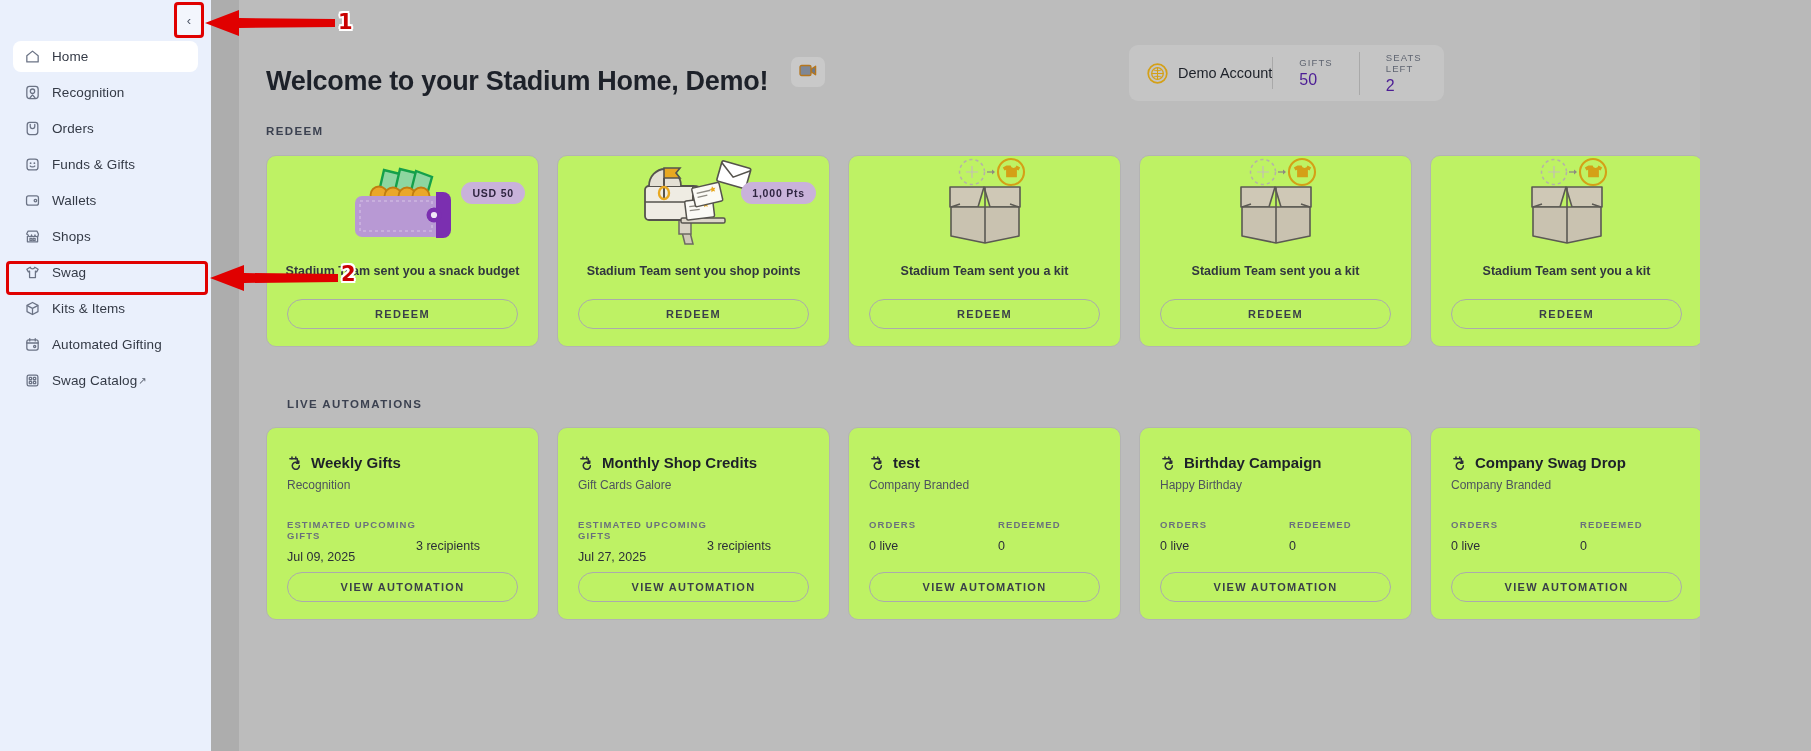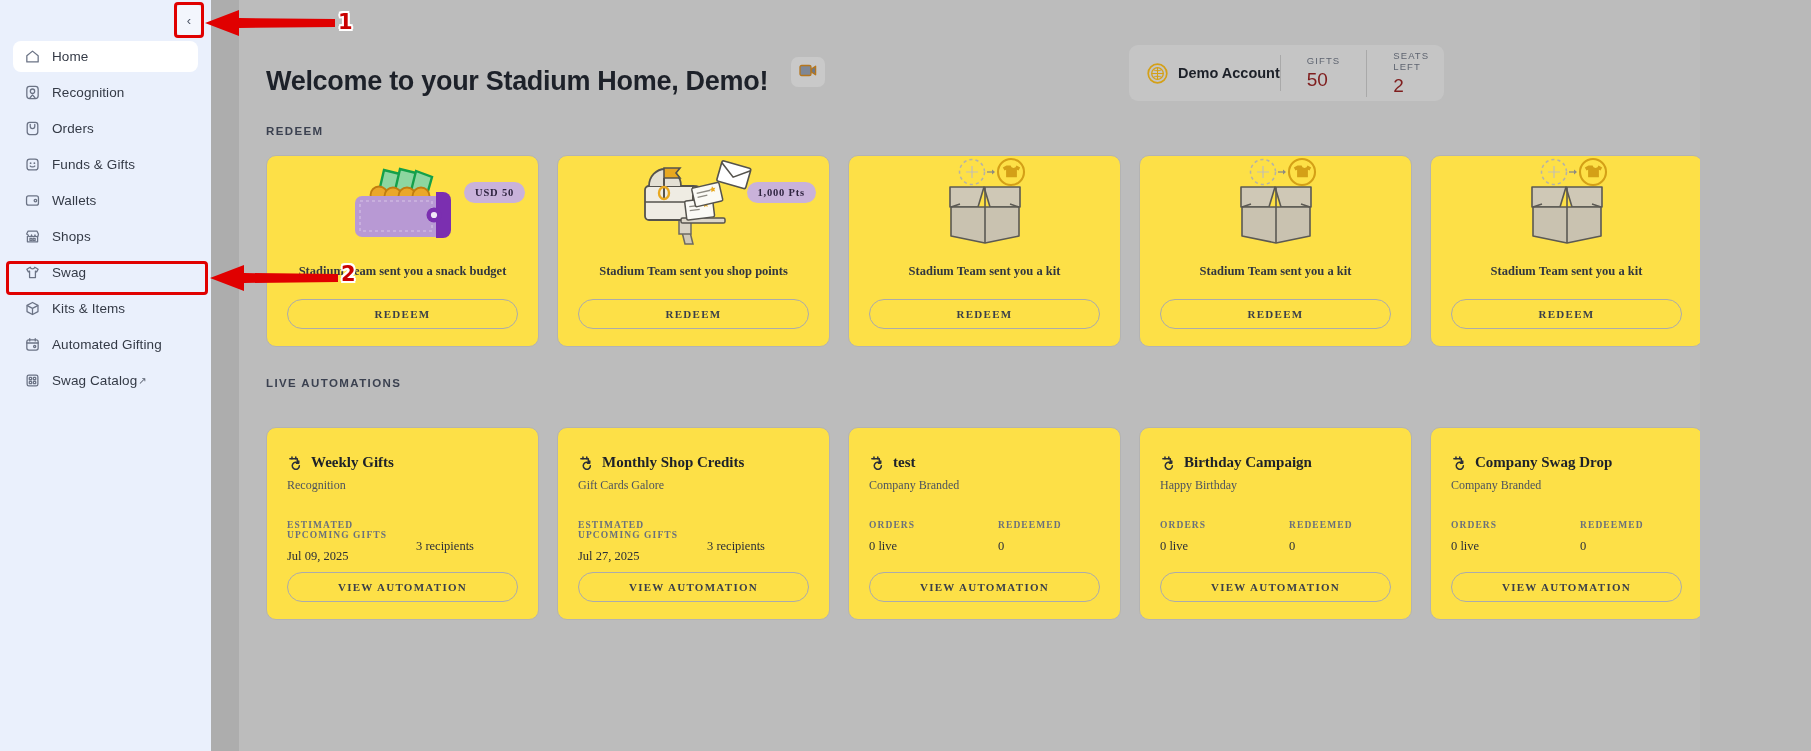--- a/index.html
+++ b/index.html
@@ -93,46 +93,45 @@
   }
 
   
   #account-chip {
     position: absolute; left: 890px; top: 45px;
     width: 315px; height: 56px;
     background: #c5c5c5; border-radius: 9px;
     display: flex; align-items: center; padding: 0 18px;
   }
   #acct-coin { width: 21px; height: 21px; flex:0 0 21px; margin-right: 10px; }
-  #acct-name { font-size: 14.5px; font-weight: bold; color: #1d2129; white-space: nowrap; }
+  #acct-name { font-size: 14.5px; font-weight: normal; color: #1d2129; white-space: nowrap; }
   .acct-stat { margin-left: 26px; }
   .acct-stat.sep { border-left: 1px solid #a9a9a9; padding-left: 26px; }
   .acct-k { font-size: 9.5px; letter-spacing: 1.1px; color: #5e6470; margin-bottom: 3px; }
-  .acct-v { font-size: 19px; color: #7f1d1d; }
+  .acct-v { font-size: 16px; color: #4c1d95; }
 
   
   .section-title {
     position: absolute; left: 27px;
     font-size: 11.5px; font-weight: bold; letter-spacing: 1.4px; color: #3b4150;
   }
   #sec-redeem { top: 125px; }
-  #sec-auto { top: 377px; }
+  #sec-auto { top: 398px; margin-left: 21px; }
 
   
   .rail { position: absolute; left: 27px; display: flex; gap: 18px; }
   #rail-redeem { top: 155px; }
   #rail-auto { top: 427px; }
 
   .card {
     flex: 0 0 273px; width: 273px;
-    background: #fde047;
+    background: #bef264;
     border: 1px solid #b3b3b3;
     border-radius: 10px;
     position: relative;
-    font-family: Liberation Serif, serif;
   }
   .card.redeem-card { height: 192px; }
   .card.auto-card { height: 193px; }
 
   
   .art-wrap {
     position: relative; height: 96px;
     display: flex; align-items: center; justify-content: center;
   }
   .badge {

